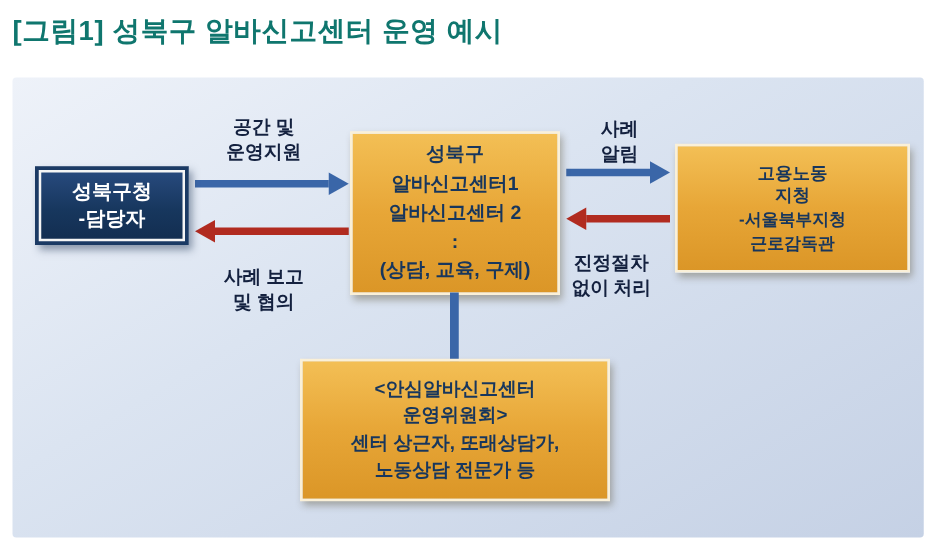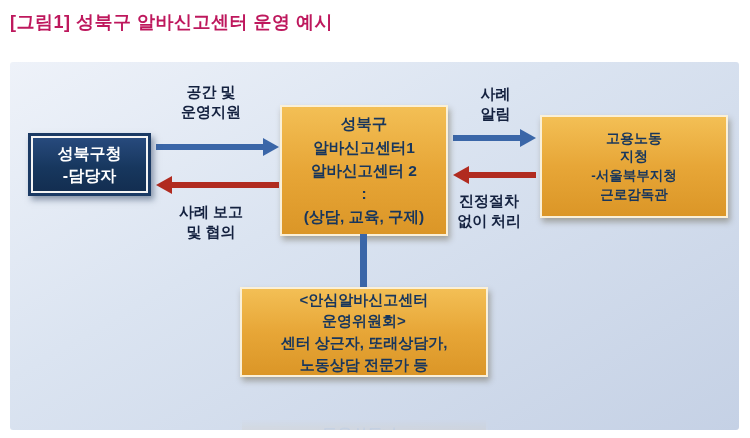--- a/index.html
+++ b/index.html
@@ -6,23 +6,23 @@
   html, body { width: 750px; height: 438px; }
   body {
     position: relative;
     background: #ffffff;
     font-family: "Liberation Sans", "DejaVu Sans", sans-serif;
     overflow: hidden;
   }
   .figure-title {
     position: absolute;
     left: 10px; top: 10px;
-    font-size: 18px;
+    font-size: 22px;
     font-weight: bold;
-    color: #be185d;
+    color: #0f766e;
     letter-spacing: 0.5px;
     white-space: pre-line;
   }
   .panel {
     position: absolute;
     left: 10px; top: 62px;
     width: 729px; height: 368px;
     background: linear-gradient(150deg, #eef2f9 0%, #dbe4f1 40%, #c5d1e5 100%);
     border-radius: 3px;
     overflow: hidden;
@@ -63,21 +63,21 @@
     -webkit-box-reflect: below 3px linear-gradient(to bottom, rgba(0,0,0,0.30), rgba(0,0,0,0) 50%);
   }
   .right-box {
     left: 530px; top: 53px;
     width: 188px; height: 103px;
   }
   .right-box .t1 { font-size: 14px; line-height: 1.3; }
   .right-box .t2 { font-size: 13.5px; line-height: 1.35; margin-top: 2px; }
   .bottom-box {
     left: 230px; top: 225px;
-    width: 248px; height: 90px;
+    width: 248px; height: 114px;
     font-size: 15px;
     line-height: 1.45;
     z-index: 4;
     -webkit-box-reflect: below 2px linear-gradient(to bottom, rgba(0,0,0,0.30), rgba(0,0,0,0) 55%);
   }
   .connector {
     position: absolute;
     left: 350px; top: 172px;
     width: 7px; height: 55px;
     background: #3a66a8;
@@ -101,20 +101,21 @@
   .head-left-red { border-right: 16px solid #b12b20; }
   .arrow-label {
     position: absolute;
     text-align: center;
     font-weight: bold;
     font-size: 15px;
     line-height: 1.3;
     color: #14213f;
     white-space: pre-line;
     z-index: 2;
+    margin-top: 10px;
   }
   #label-space    { left: 146px; top: 20px;  width: 110px; }
   #label-report   { left: 146px; top: 140px; width: 110px; }
   #label-notify   { left: 438px; top: 22px;  width: 95px;  }
   #label-petition { left: 425px; top: 130px; width: 108px; font-family: Liberation Serif, serif; }
 </style>
 </head>
 <body>
 
 <div class="figure-title">[그림1] 성북구 알바신고센터 운영 예시</div>

